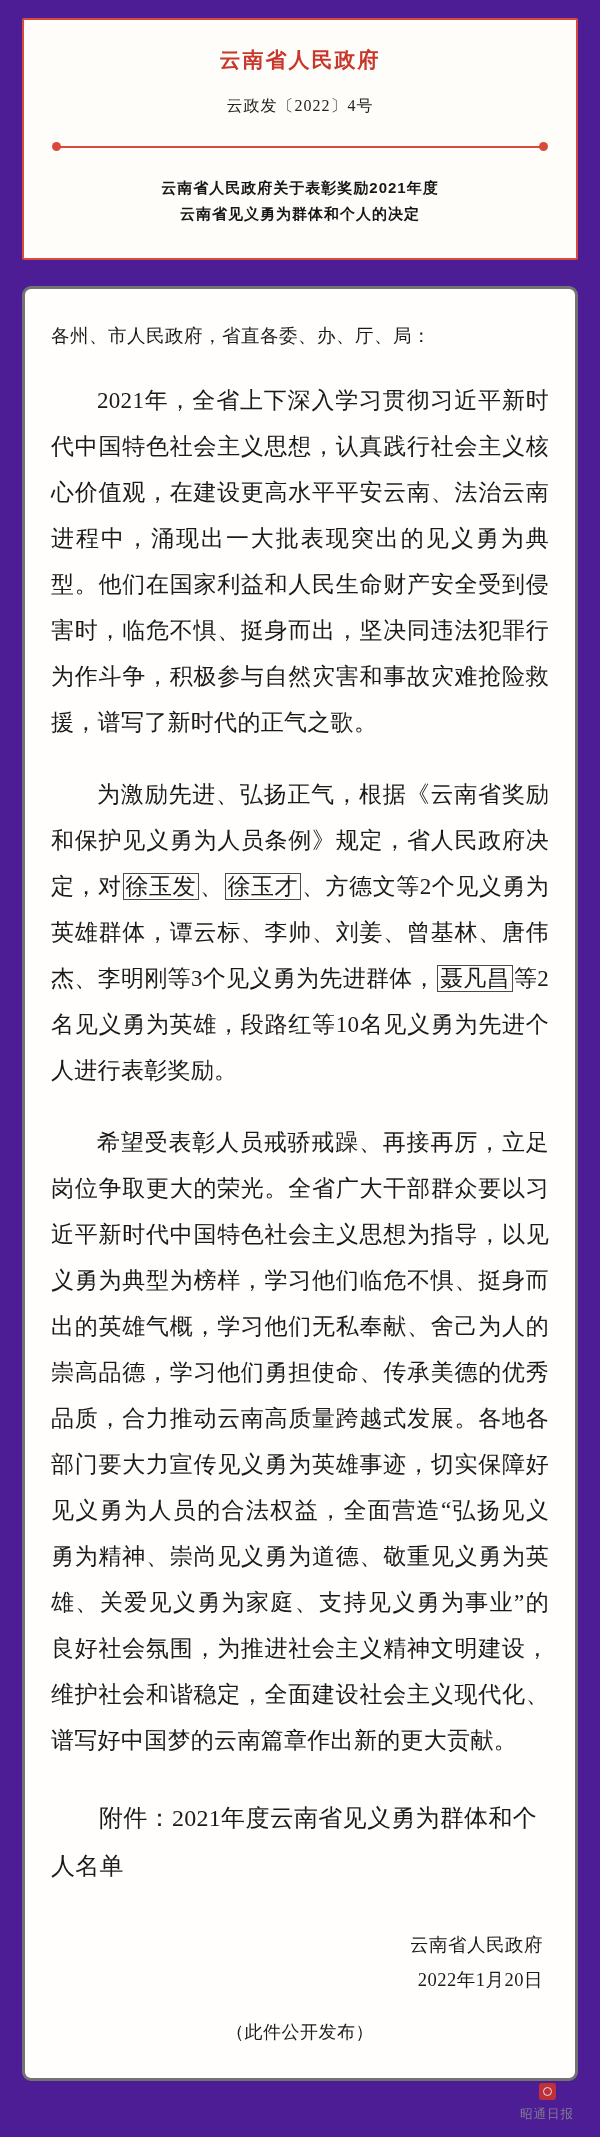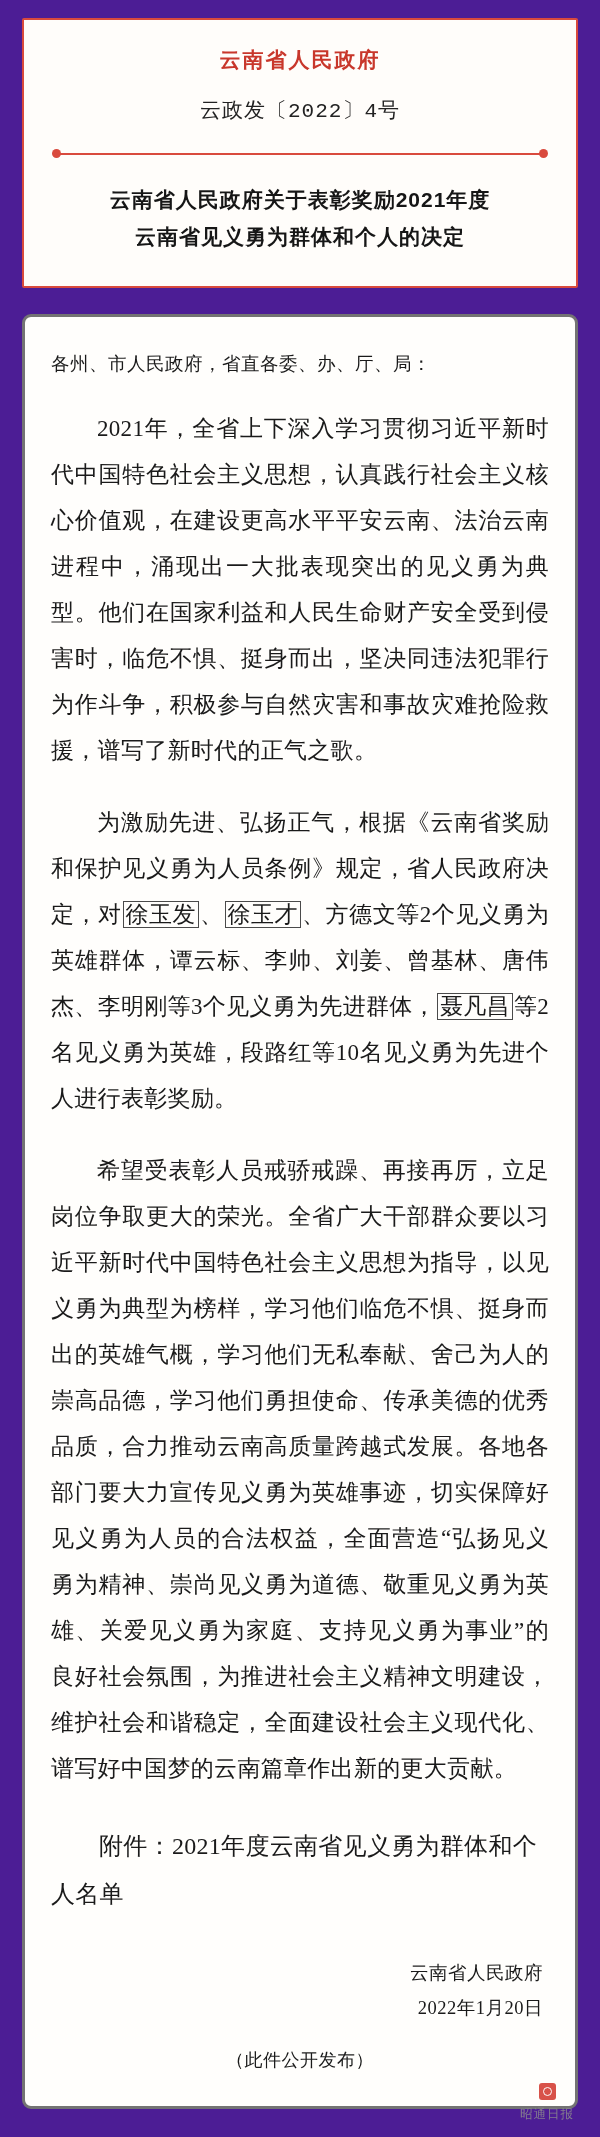--- a/index.html
+++ b/index.html
@@ -35,25 +35,25 @@
   }
   .issuer {
     color: #c8372b;
     font-size: 21px;
     font-weight: bold;
     letter-spacing: 2px;
     font-family: "Liberation Sans", "DejaVu Sans", sans-serif;
     margin-bottom: 22px;
   }
   .doc-number {
-    font-size: 21px;
+    font-size: 16px;
     color: #222;
     letter-spacing: 1px;
     margin-bottom: 22px;
-    font-family: Liberation Mono, monospace;
+    font-family: Liberation Serif, serif;
   }
   .rule-wrap {
     position: relative;
     height: 16px;
     margin: 0 2px 20px 2px;
   }
   .rule-line {
     position: absolute;
     left: 8px;
     right: 8px;
@@ -66,21 +66,21 @@
     top: 3px;
     width: 9px;
     height: 9px;
     border-radius: 50%;
     background: #d94a3d;
   }
   .rule-dot.left { left: 0; }
   .rule-dot.right { right: 0; }
 
   .doc-title {
-    font-size: 21px;
+    font-size: 15px;
     font-weight: bold;
     line-height: 1.75;
     letter-spacing: 1px;
     color: #161616;
     font-family: "Liberation Sans", "DejaVu Sans", sans-serif;
   }
   .doc-title div { white-space: nowrap; }
 
   
   .doc-body {

